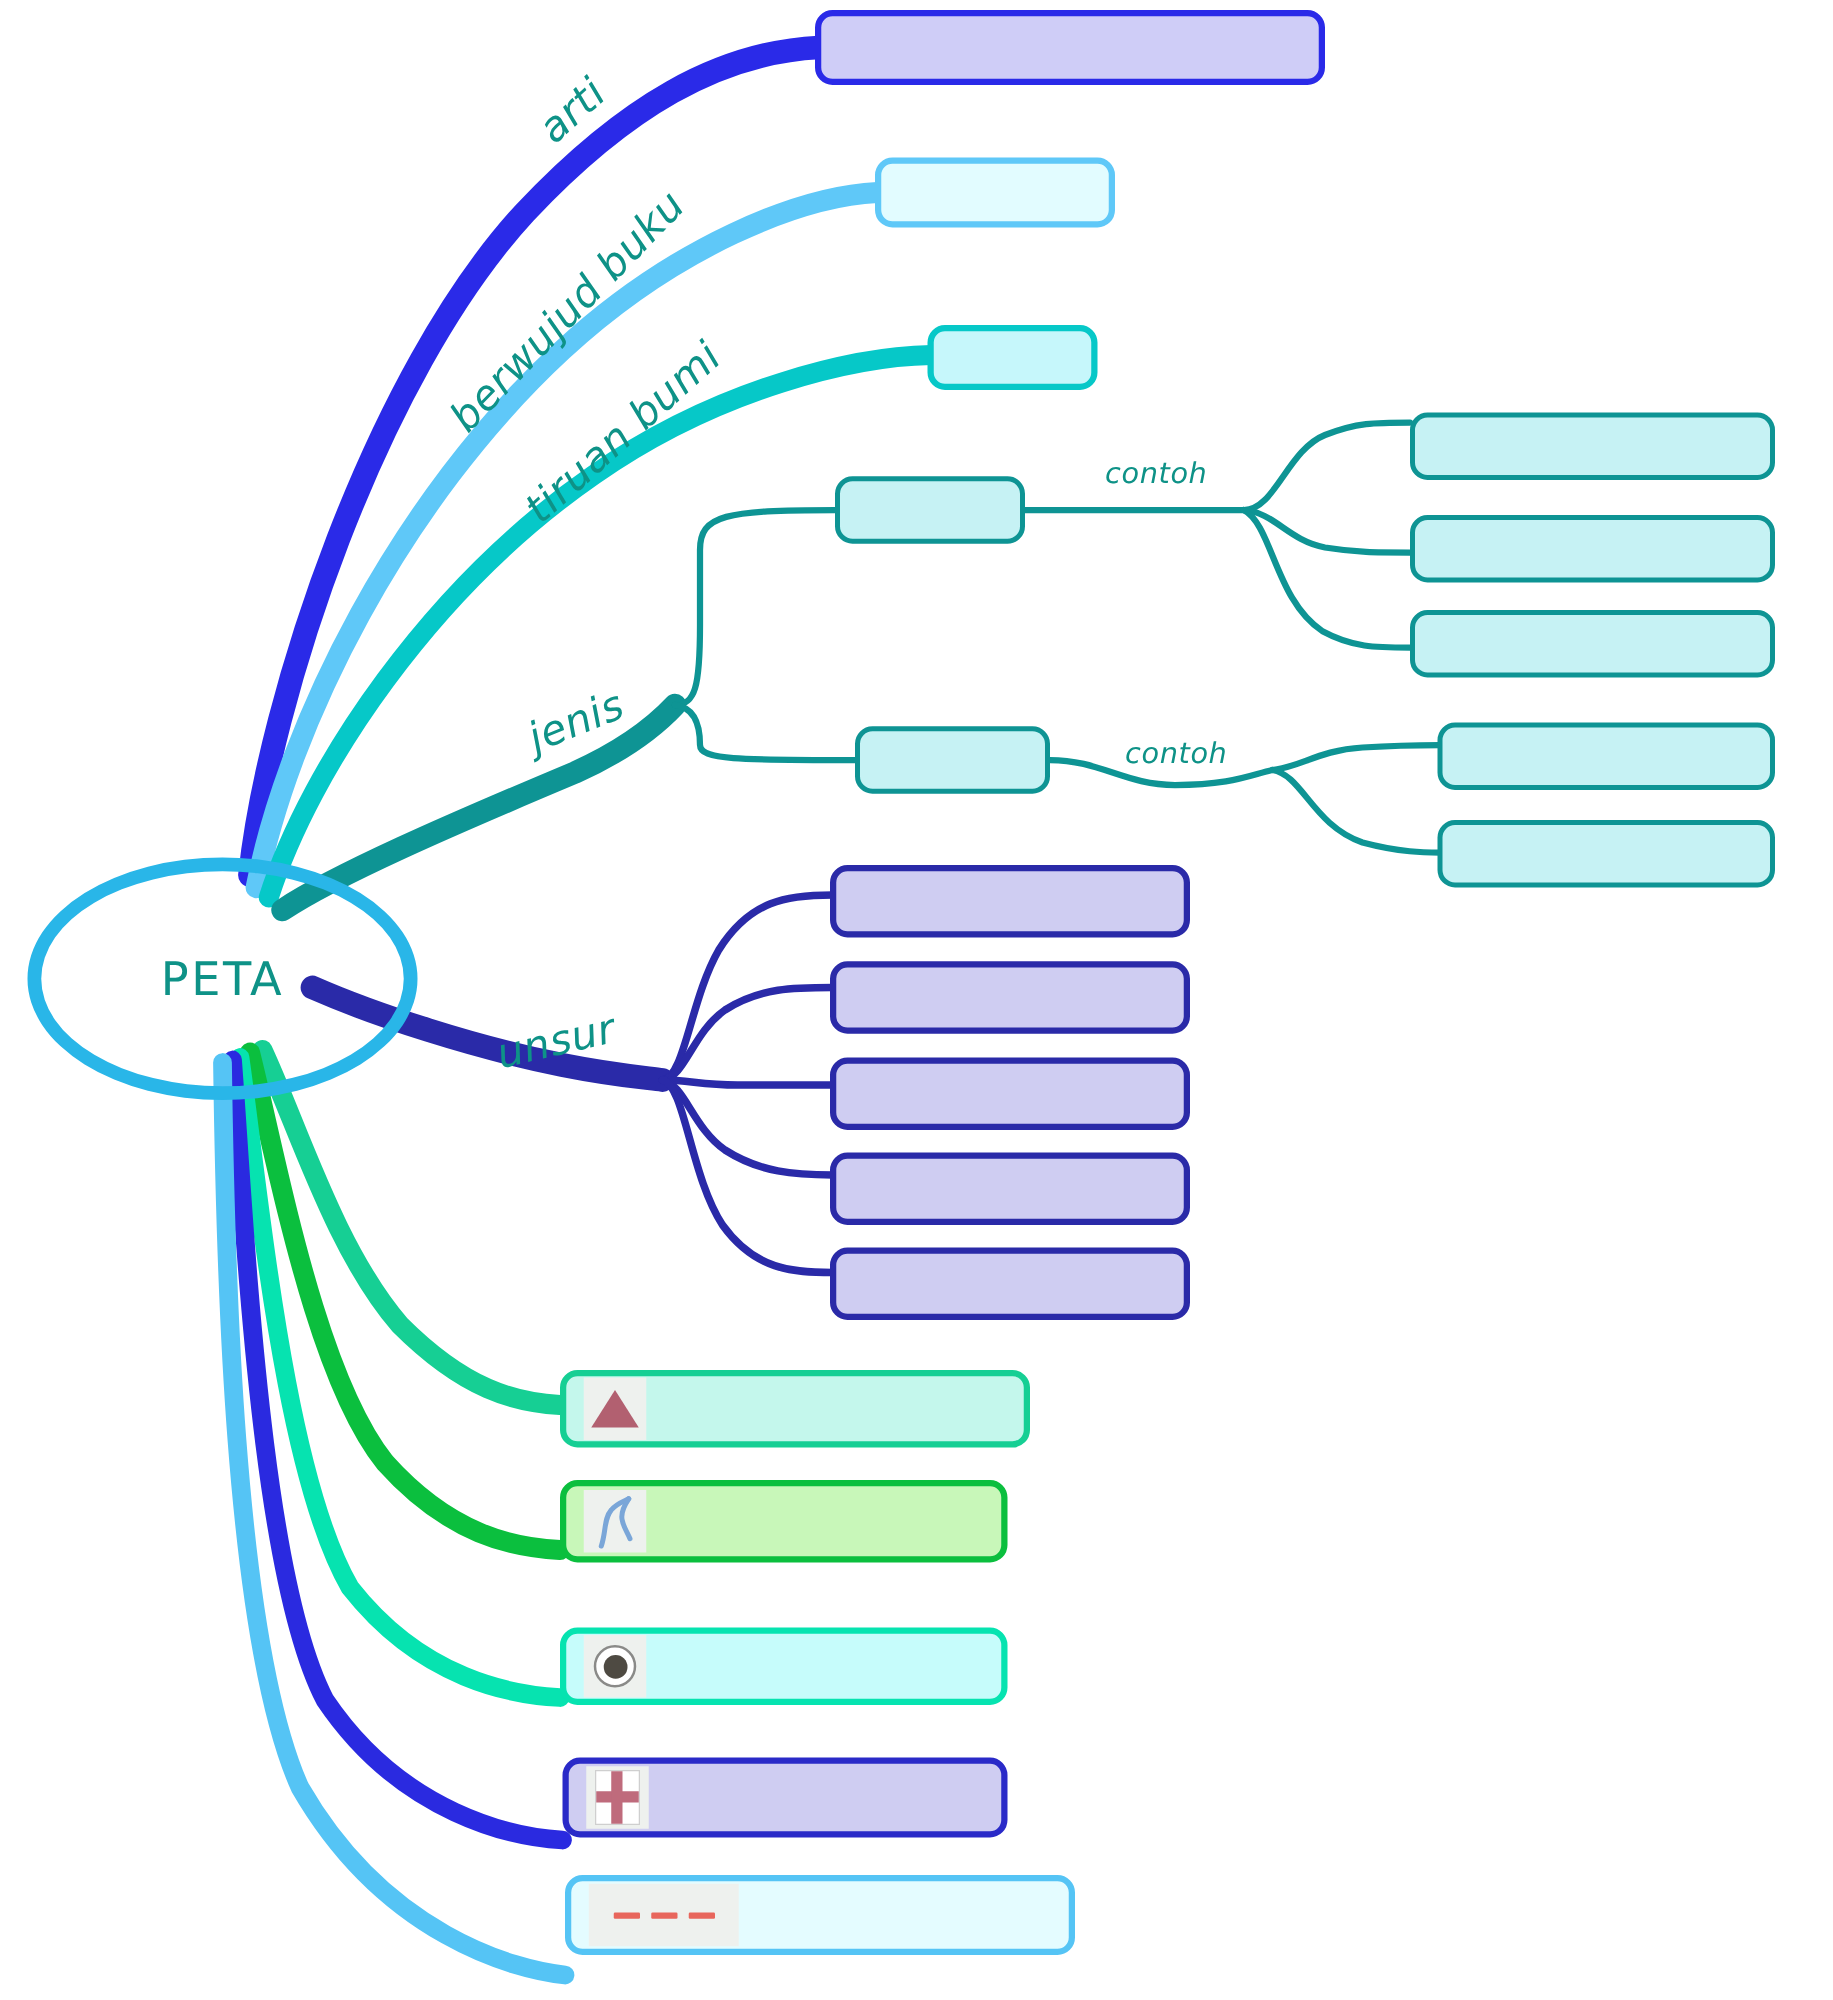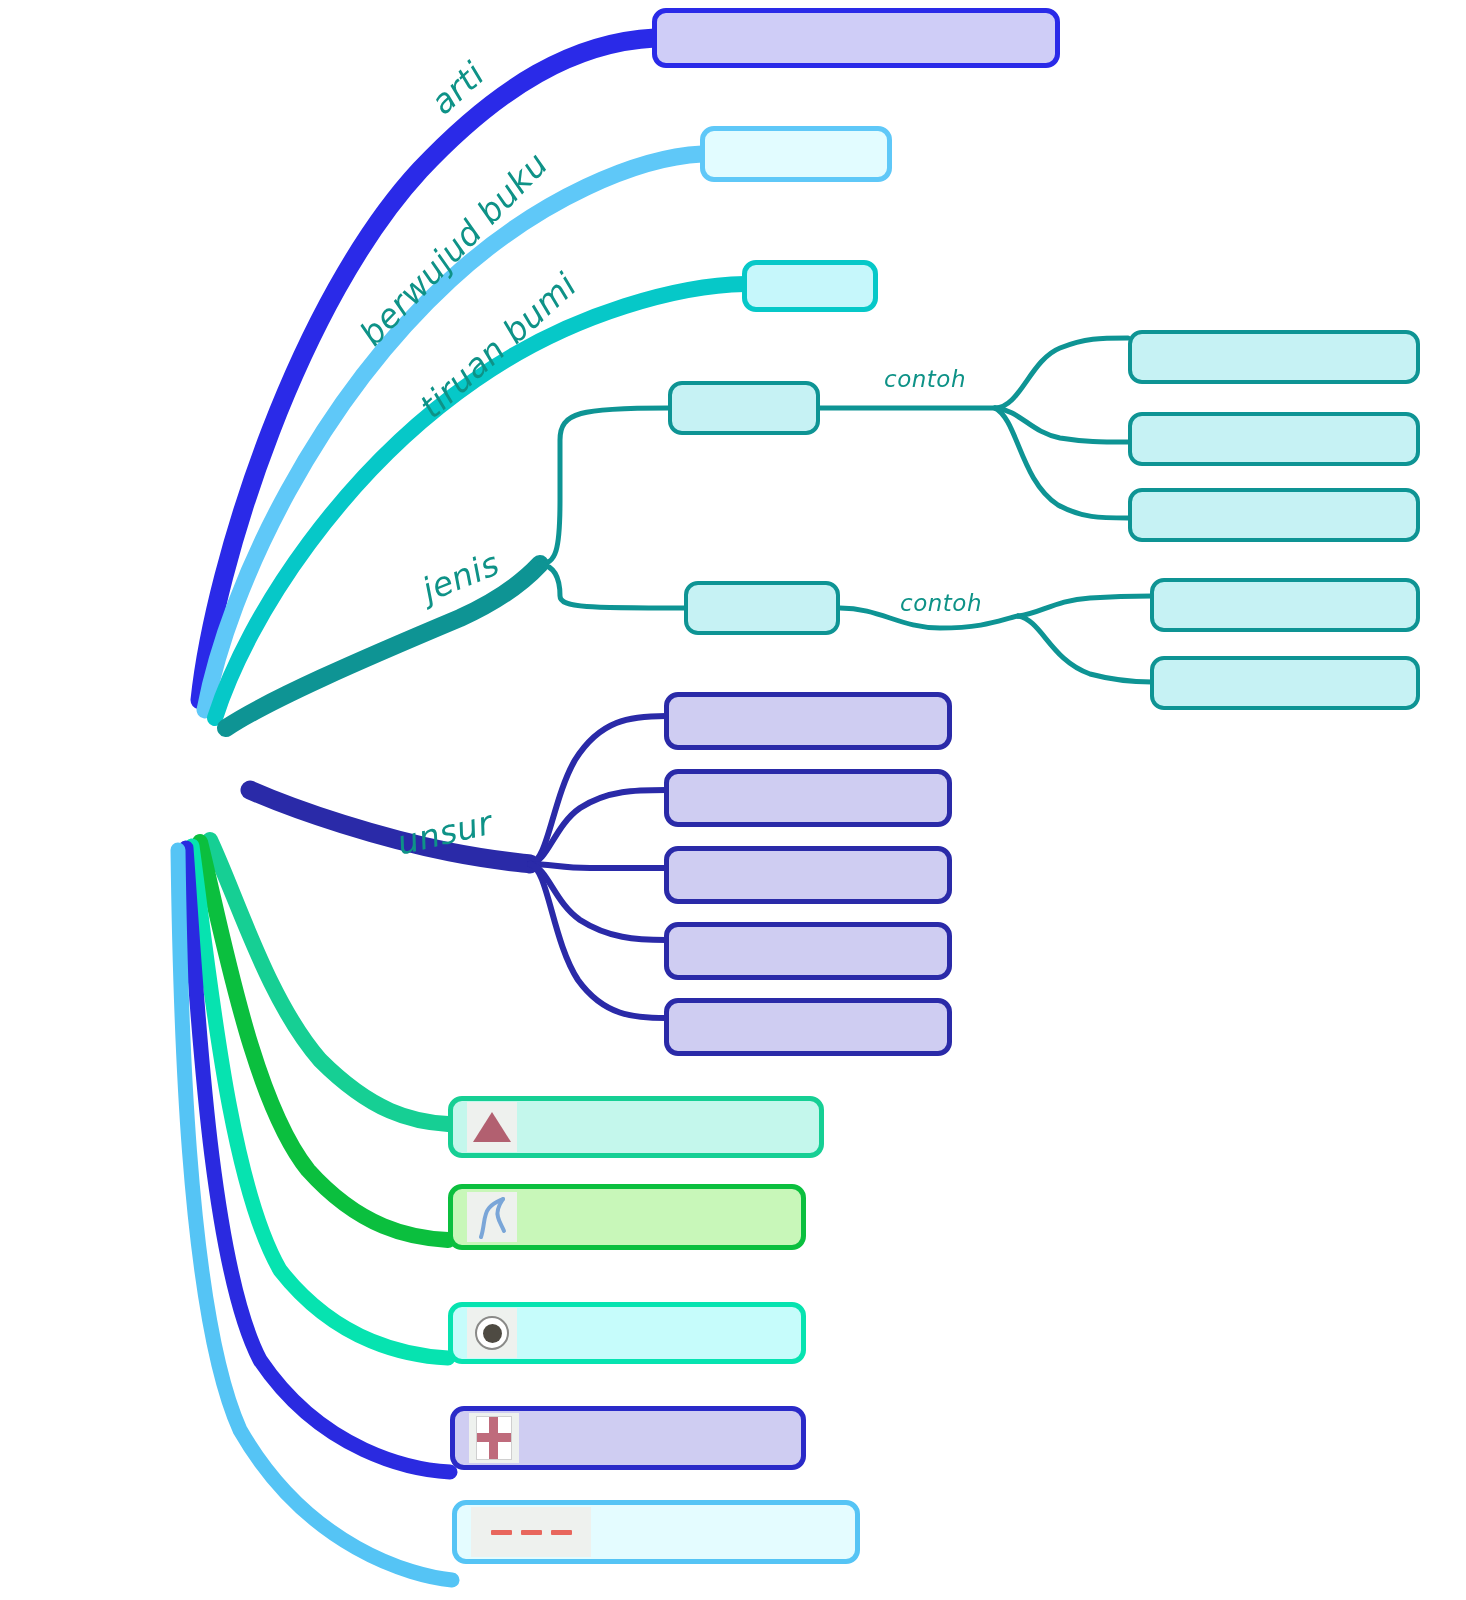--- a/index.html
+++ b/index.html
@@ -145,20 +145,23 @@
     <path d="M 530 864 C 548 868 554 902 580 920 C 608 938 636 940 666 940" fill="none" stroke="#2a2aa8" stroke-width="6" stroke-linecap="round"></path>
     <path d="M 530 864 C 548 868 552 940 578 980 C 604 1016 634 1018 666 1018" fill="none" stroke="#2a2aa8" stroke-width="6" stroke-linecap="round"></path>
 
     <path d="M 210 840 C 238 900 268 1000 320 1060 C 372 1112 412 1122 448 1124" fill="none" stroke="#16cf94" stroke-width="16" stroke-linecap="round"></path>
     <path d="M 200 842 C 222 930 252 1100 308 1170 C 360 1228 410 1238 448 1240" fill="none" stroke="#0bbf3e" stroke-width="16" stroke-linecap="round"></path>
     <path d="M 192 846 C 208 960 228 1180 280 1270 C 338 1344 410 1356 448 1358" fill="none" stroke="#06e3b0" stroke-width="15" stroke-linecap="round"></path>
     <path d="M 186 848 C 196 980 208 1260 260 1360 C 322 1452 412 1470 450 1472" fill="none" stroke="#2a2ae0" stroke-width="15" stroke-linecap="round"></path>
     <path d="M 178 850 C 180 1000 186 1310 240 1430 C 308 1548 412 1576 452 1580" fill="none" stroke="#55c4f5" stroke-width="15" stroke-linecap="round"></path>
   </svg>
 
+  <div class="center-node">
+    <span class="center-label">PETA</span>
+  </div>
 
   <div class="branch-label" style="left:436px; top:88px; font-size:33px; transform: rotate(-42deg);">arti</div>
 
   <div class="branch-label" style="left:366px; top:320px; font-size:33px; transform: rotate(-46deg);">berwujud buku</div>
 
   <div class="branch-label" style="left:425px; top:392px; font-size:33px; transform: rotate(-42deg);">tiruan bumi</div>
 
   <div class="branch-label" style="left:424px; top:572px; font-size:33px; transform: rotate(-22deg);">jenis</div>
 
   <div class="branch-label" style="left:398px; top:824px; font-size:33px; transform: rotate(-13deg);">unsur</div>

